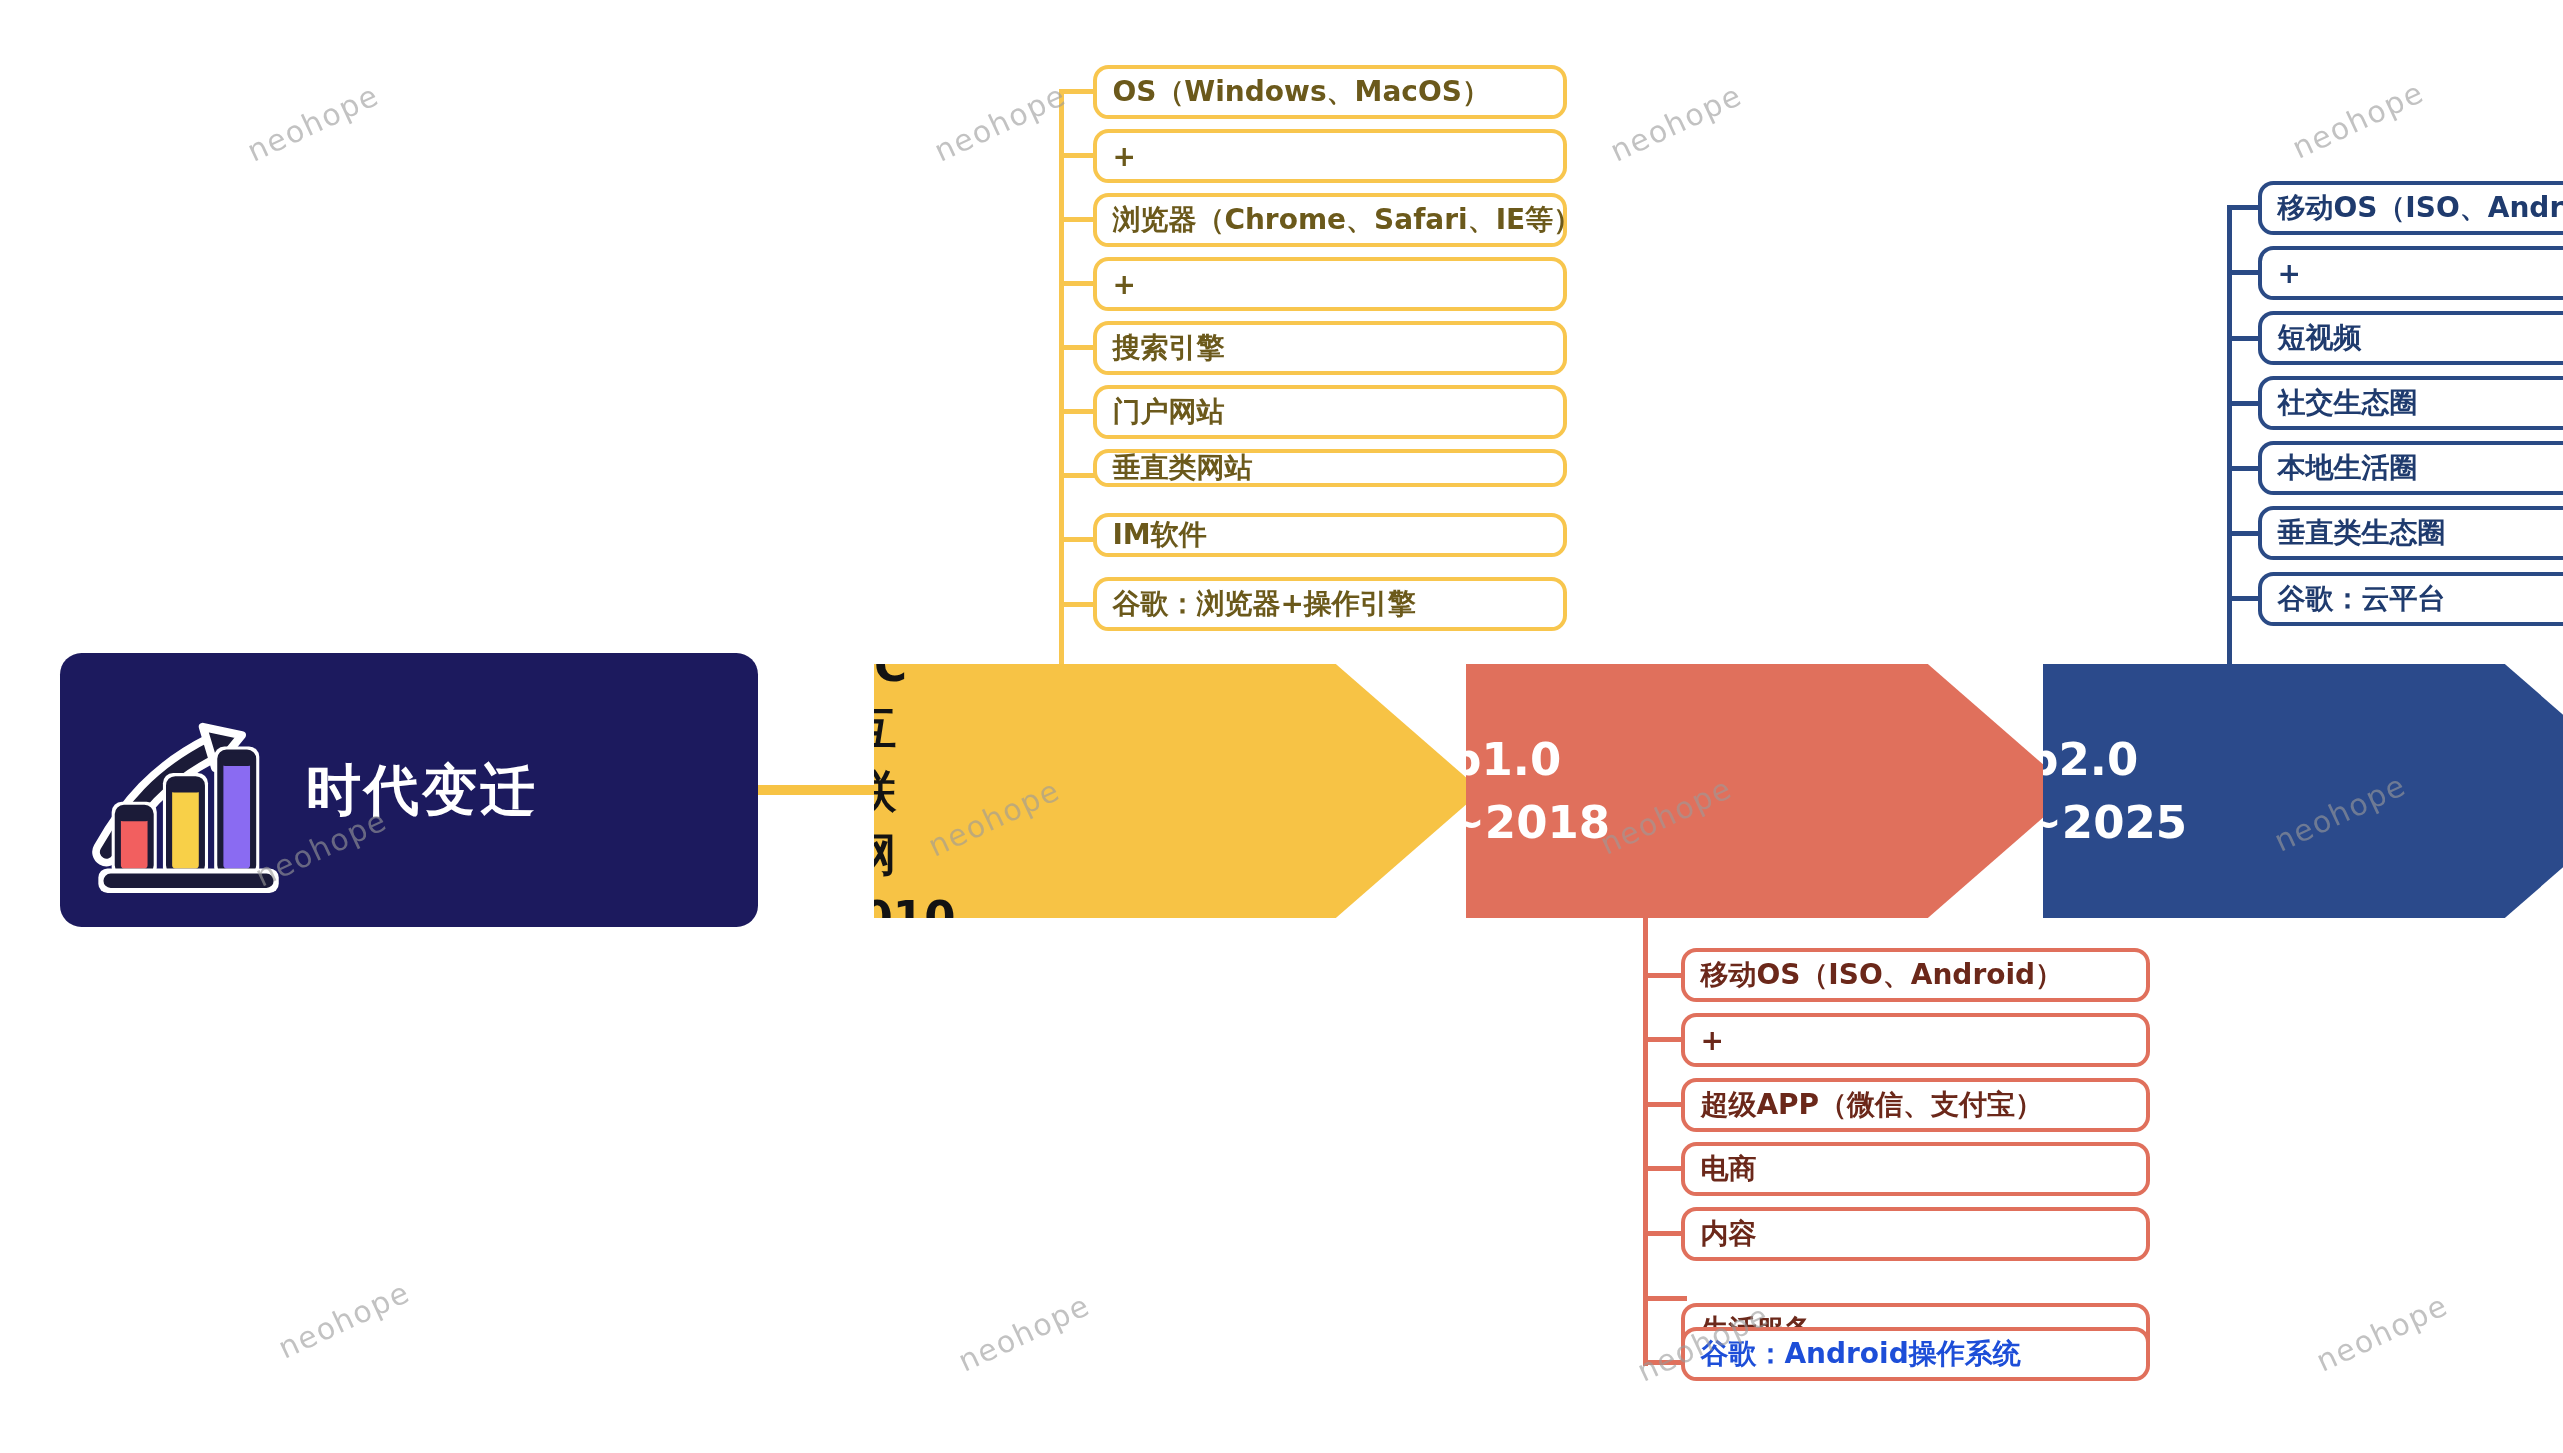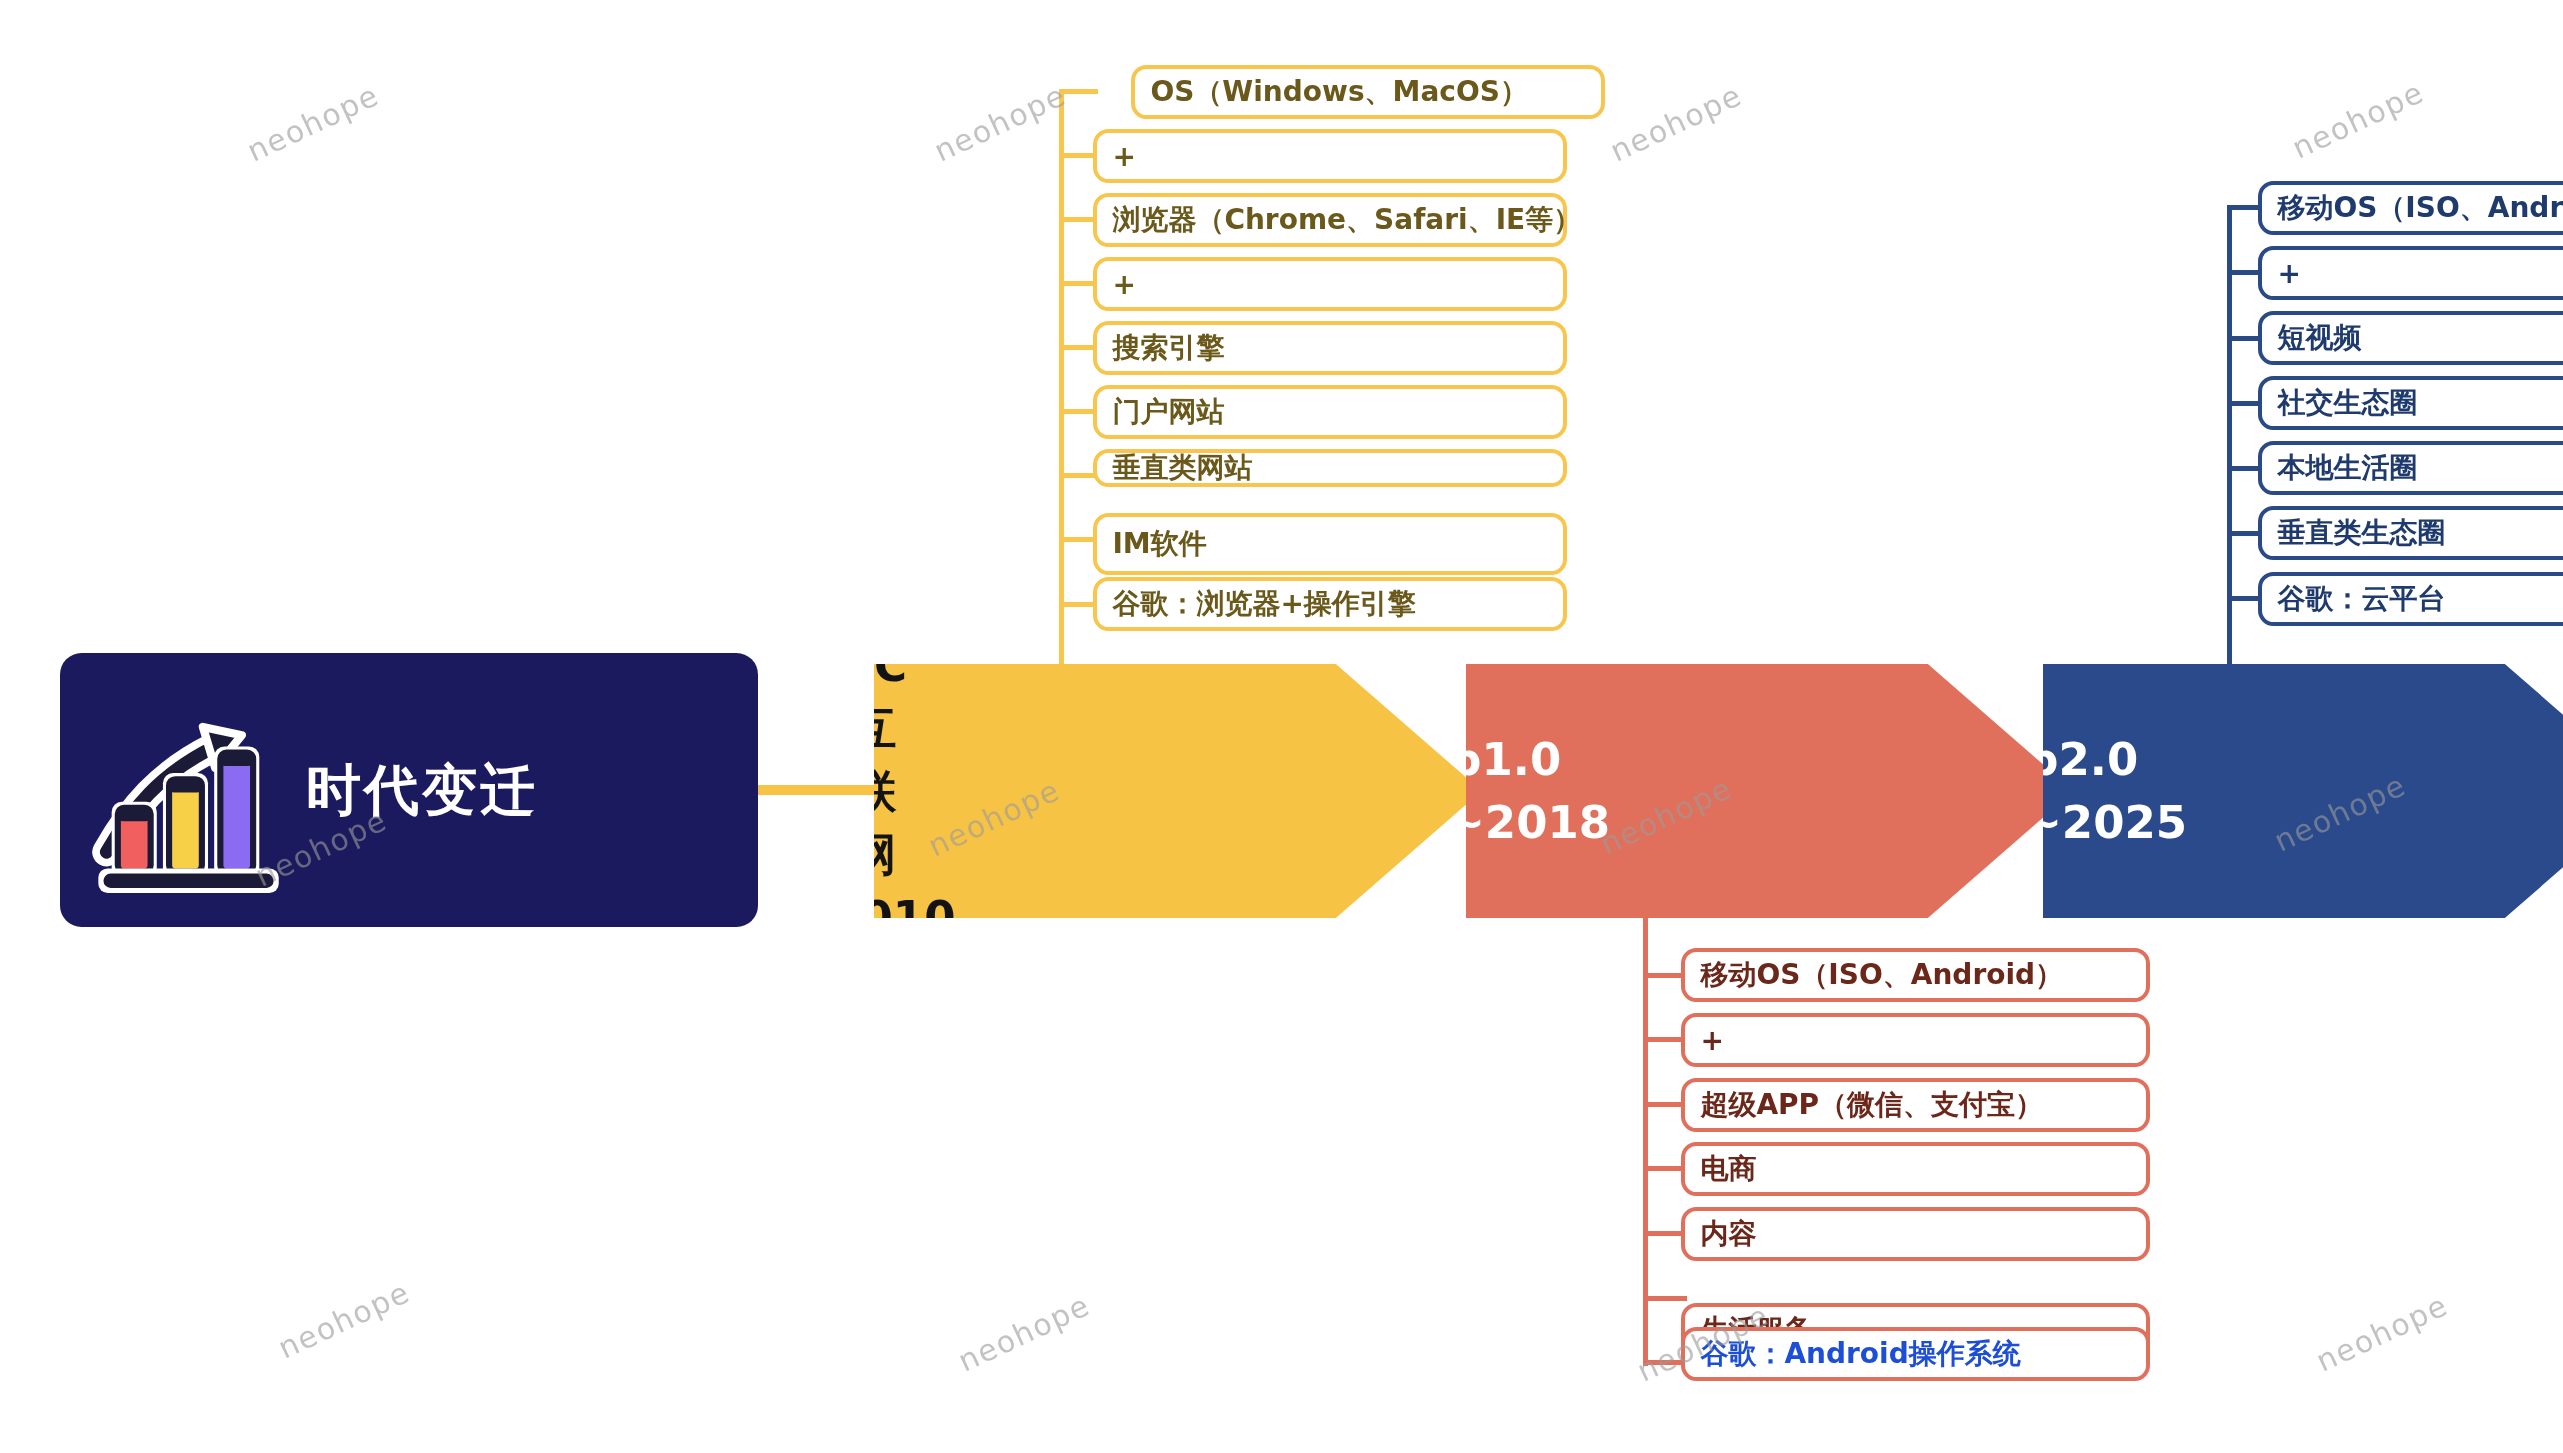--- a/index.html
+++ b/index.html
@@ -74,35 +74,35 @@
     <span>2010~2018</span>
   </div>
   <div class="node" id="node-web2" style="left: 2043px; top: 664px; width: 469px; height: 254px; background: rgb(43, 74, 139); color: rgb(255, 255, 255);">
     <span>Web2.0</span>
     <span>2018~2025</span>
   </div>
 
   <div id="list-pc">
       <div class="vline" style="left: 1059px; top: 92px; height: 572px; background: rgb(248, 198, 78);"></div>
       <div class="stub" style="left: 1059px; top: 89px; width: 39px; background: rgb(248, 198, 78);"></div>
-      <div class="mm-box" style="left: 1093px; top: 65px; width: 474px; height: 54px; border-color: rgb(248, 198, 78); color: rgb(107, 89, 27); margin-left: 38px;">OS（Windows、MacOS）</div>
+      <div class="mm-box" style="left: 1093px; top: 65px; width: 474px; height: 54px; border-color: rgb(248, 198, 78); color: rgb(107, 89, 27);">OS（Windows、MacOS）</div>
       <div class="stub" style="left: 1059px; top: 153px; width: 39px; background: rgb(248, 198, 78);"></div>
       <div class="mm-box" style="left: 1093px; top: 129px; width: 474px; height: 54px; border-color: rgb(248, 198, 78); color: rgb(107, 89, 27);">+</div>
       <div class="stub" style="left: 1059px; top: 217px; width: 39px; background: rgb(248, 198, 78);"></div>
       <div class="mm-box" style="left: 1093px; top: 193px; width: 474px; height: 54px; border-color: rgb(248, 198, 78); color: rgb(107, 89, 27);">浏览器（Chrome、Safari、IE等）</div>
       <div class="stub" style="left: 1059px; top: 281px; width: 39px; background: rgb(248, 198, 78);"></div>
       <div class="mm-box" style="left: 1093px; top: 257px; width: 474px; height: 54px; border-color: rgb(248, 198, 78); color: rgb(107, 89, 27);">+</div>
       <div class="stub" style="left: 1059px; top: 345px; width: 39px; background: rgb(248, 198, 78);"></div>
       <div class="mm-box" style="left: 1093px; top: 321px; width: 474px; height: 54px; border-color: rgb(248, 198, 78); color: rgb(107, 89, 27);">搜索引擎</div>
       <div class="stub" style="left: 1059px; top: 409px; width: 39px; background: rgb(248, 198, 78);"></div>
       <div class="mm-box" style="left: 1093px; top: 385px; width: 474px; height: 54px; border-color: rgb(248, 198, 78); color: rgb(107, 89, 27);">门户网站</div>
       <div class="stub" style="left: 1059px; top: 473px; width: 39px; background: rgb(248, 198, 78);"></div>
       <div class="mm-box" style="left: 1093px; top: 449px; width: 474px; height: 38px; border-color: rgb(248, 198, 78); color: rgb(107, 89, 27);">垂直类网站</div>
       <div class="stub" style="left: 1059px; top: 537px; width: 39px; background: rgb(248, 198, 78);"></div>
-      <div class="mm-box" style="left: 1093px; top: 513px; width: 474px; height: 62px; border-color: rgb(248, 198, 78); color: rgb(107, 89, 27);">IM软件</div>
+      <div class="mm-box" style="left: 1093px; top: 513px; width: 474px; height: 44px; border-color: rgb(248, 198, 78); color: rgb(107, 89, 27);">IM软件</div>
       <div class="stub" style="left: 1059px; top: 602px; width: 39px; background: rgb(248, 198, 78);"></div>
       <div class="mm-box" style="left: 1093px; top: 577px; width: 474px; height: 54px; border-color: rgb(248, 198, 78); color: rgb(107, 89, 27);">谷歌：浏览器+操作引擎</div>
     </div>
   <div id="list-web2">
       <div class="vline" style="left: 2227px; top: 208px; height: 456px; background: rgb(42, 74, 133);"></div>
       <div class="stub" style="left: 2227px; top: 205px; width: 36px; background: rgb(42, 74, 133);"></div>
       <div class="mm-box" style="left: 2258px; top: 181px; width: 477px; height: 54px; border-color: rgb(42, 74, 133); color: rgb(31, 59, 110);">移动OS（ISO、Android）</div>
       <div class="stub" style="left: 2227px; top: 270px; width: 36px; background: rgb(42, 74, 133);"></div>
       <div class="mm-box" style="left: 2258px; top: 246px; width: 477px; height: 54px; border-color: rgb(42, 74, 133); color: rgb(31, 59, 110);">+</div>
       <div class="stub" style="left: 2227px; top: 336px; width: 36px; background: rgb(42, 74, 133);"></div>

